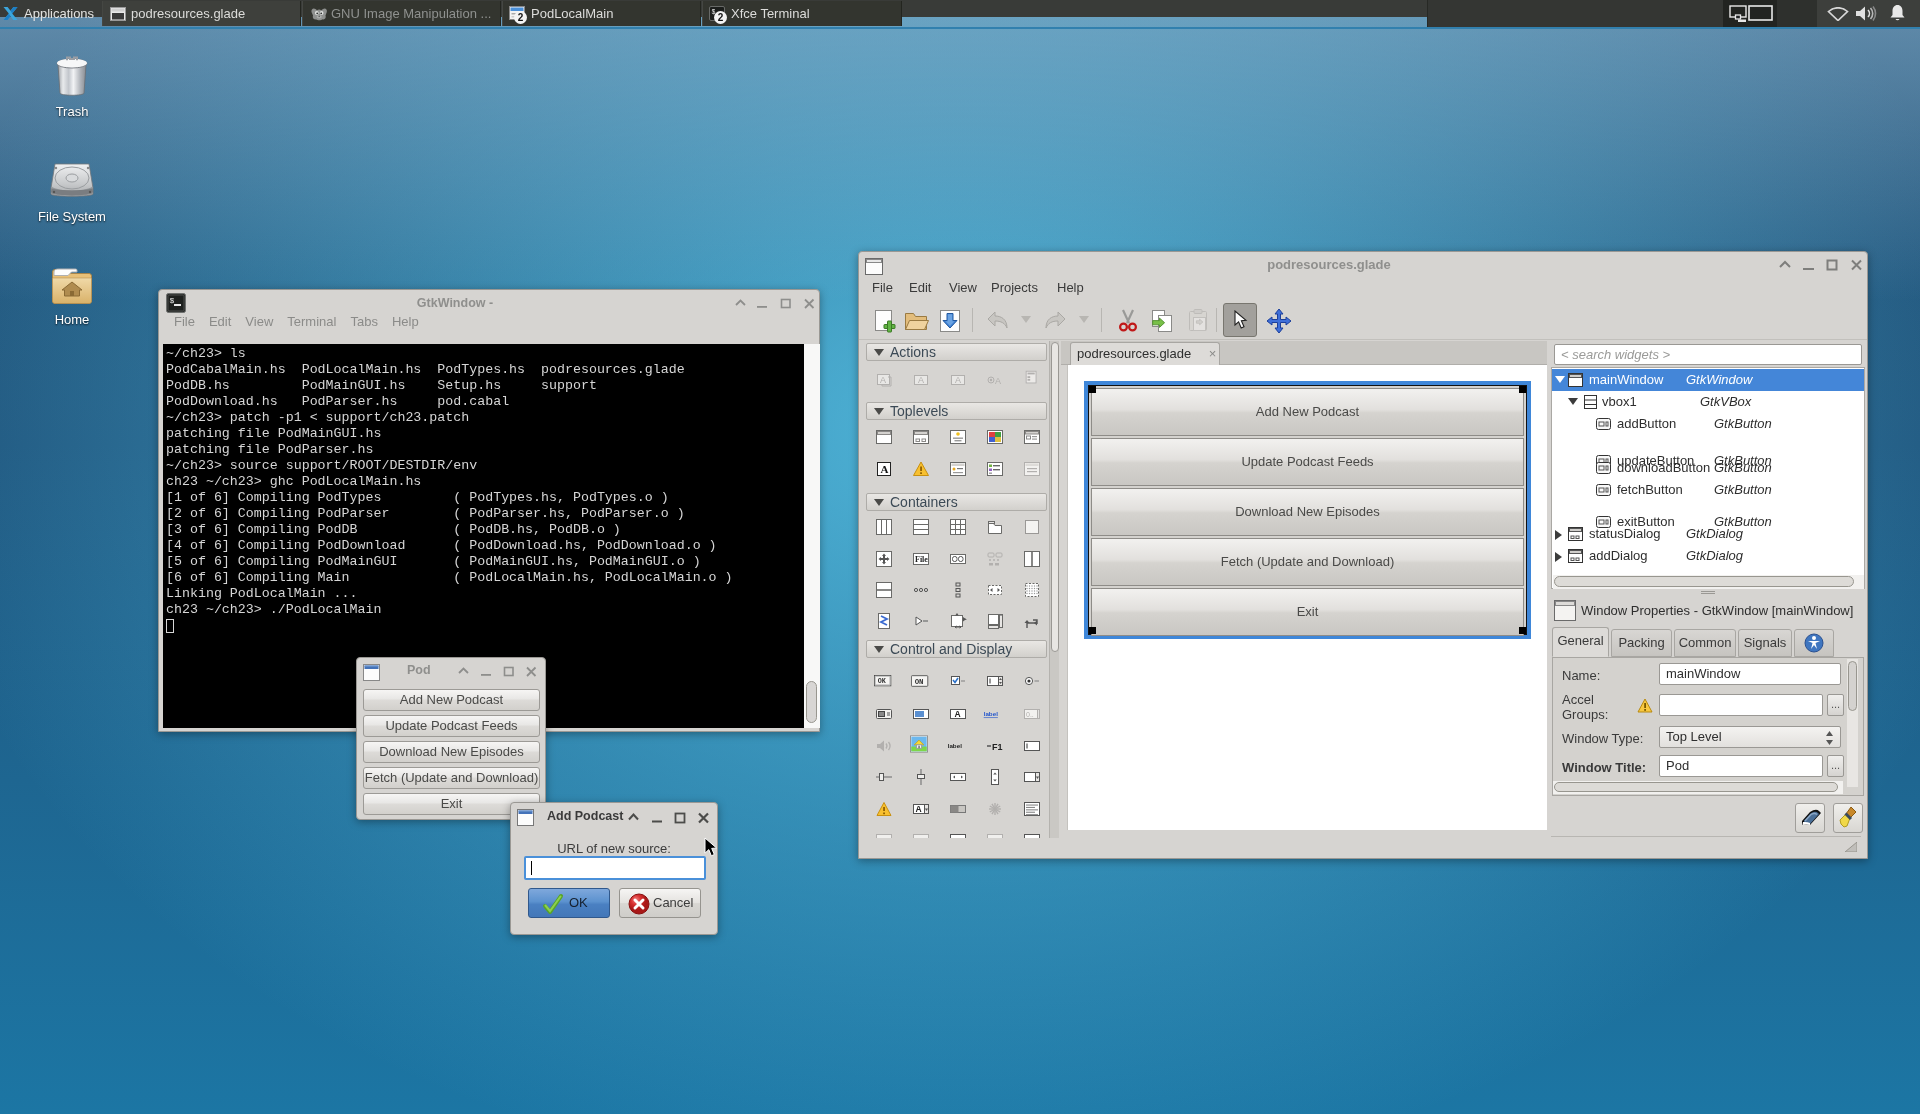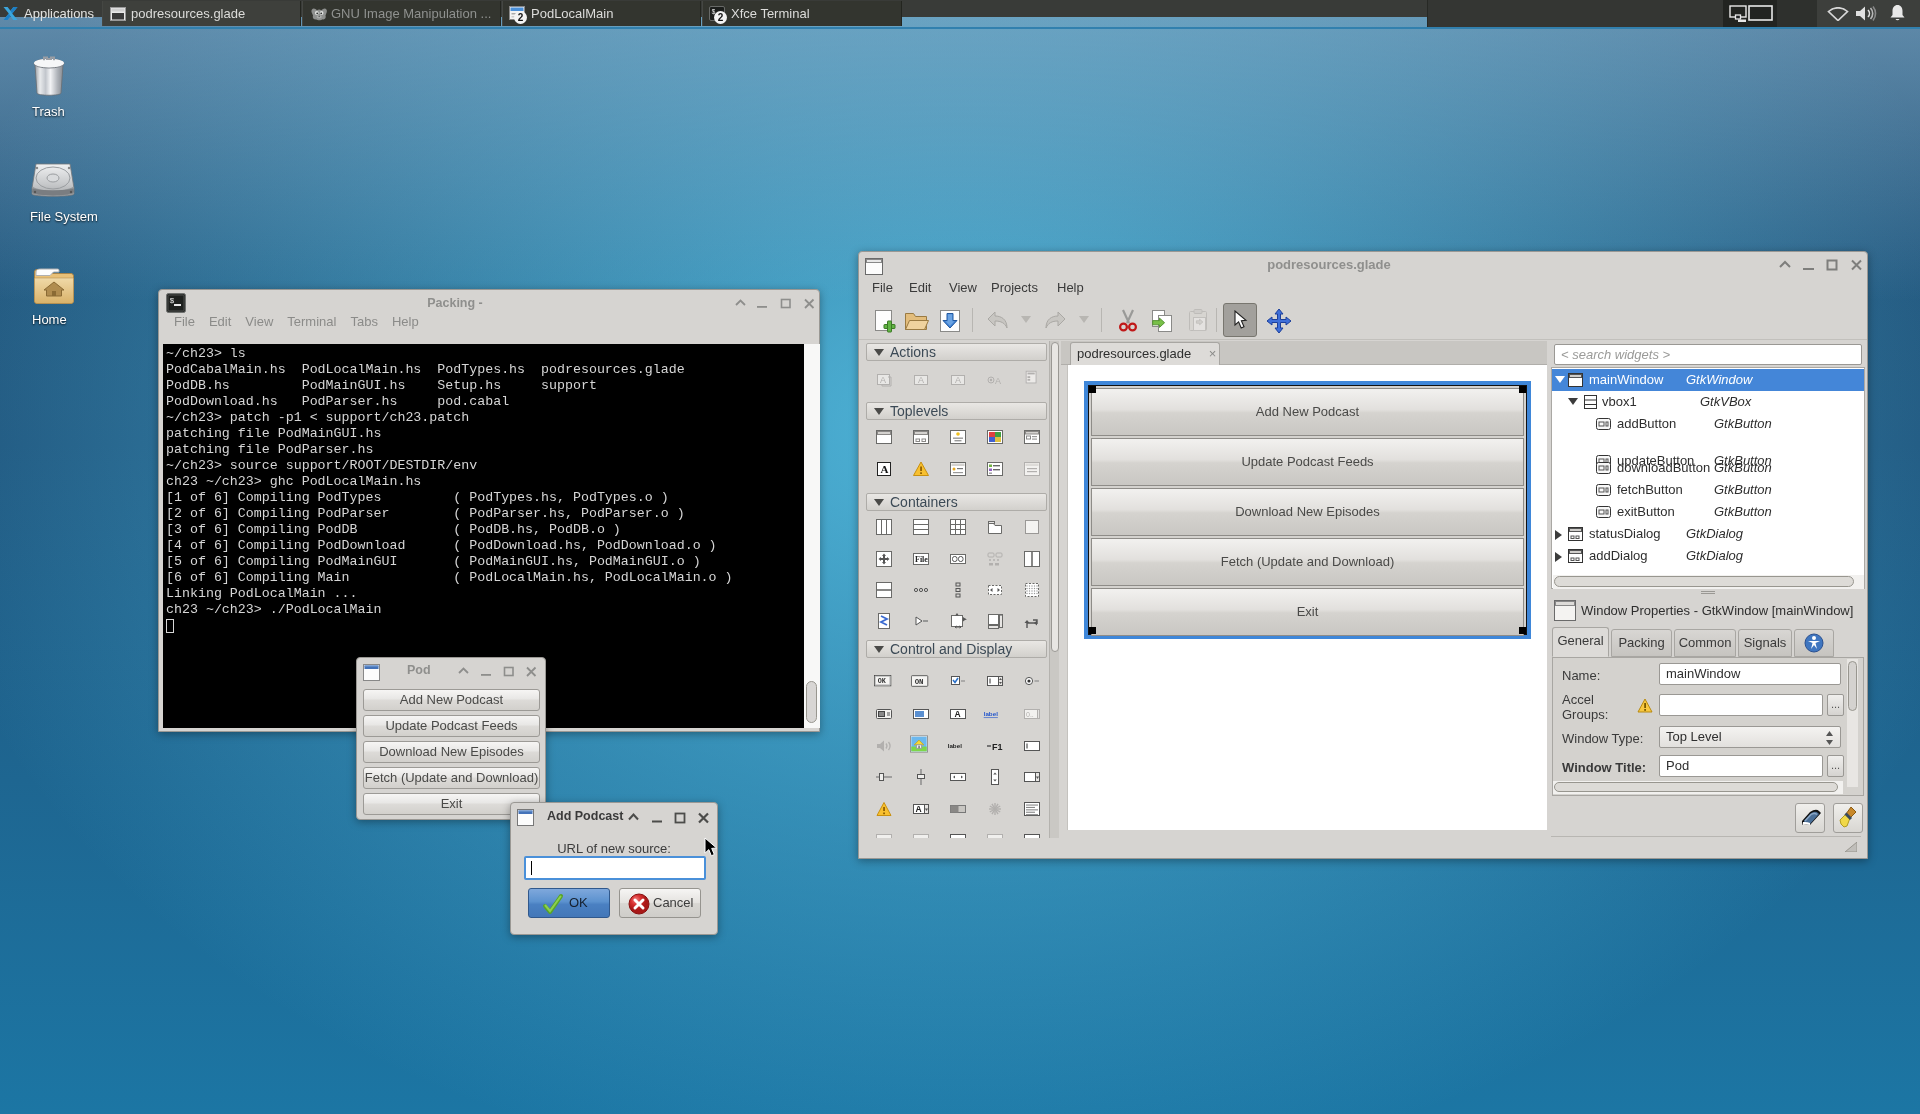--- a/index.html
+++ b/index.html
@@ -16,21 +16,21 @@
 
 
 #panel { position:absolute; left:0; top:0; width:1920px; height:17px; background:#393b38; }
 #panel .blueline { position:absolute; left:0; top:27px; width:1920px; height:2px; background:#3180ae; }
 .ptext { color:#e2e2e0; font-size:13px; line-height:27px; }
 .tbtn { position:absolute; top:1px; height:25px; background:#33352f; border-left:1px solid #454743; border-right:1px solid #23251f; }
 .tbtn .lbl { position:absolute; left:28px; top:0; font-size:13px; line-height:25px; color:#dcdcda; white-space:nowrap; }
 .badge { position:absolute; width:13px; height:13px; background:#f4f4f4; border-radius:50%; color:#111; font-size:10px; font-weight:bold; text-align:center; line-height:13px; }
 
 
-.dicon { position:absolute; text-align:left; }
+.dicon { position:absolute; text-align:center; }
 .dicon .cap { color:#fff; font-size:13px; margin-top:3px; text-shadow:0 1px 2px rgba(0,0,0,0.85); }
 
 
 .win { position:absolute; background:#d6d4d1; border:1px solid #9a9894; border-radius:4px 4px 0 0; box-shadow:0 2px 8px rgba(0,0,0,0.35); }
 .titlebar { position:absolute; left:0; top:0; right:0; height:24px; }
 .wtitle { font-size:12.5px; font-weight:bold; }
 .unfoc { color:#8f8f8d; }
 .foc { color:#3a3a3a; }
 
 
@@ -224,21 +224,21 @@
 </div>
 
 <div class="win" id="term">
   <div class="titlebar">
     <svg class="abs" style="left:7px;top:3px" width="20" height="20" viewBox="0 0 20 20">
       <rect x="0.5" y="0.5" width="19" height="19" rx="2" fill="#262826" stroke="#6e706e"></rect>
       <rect x="2" y="2" width="16" height="16" rx="1" fill="#1e201e" stroke="#4a4c4a"></rect>
       <text x="3.5" y="10" font-size="8" fill="#e8e8e8" font-family="Liberation Mono">$</text>
       <rect x="8" y="11" width="7" height="2" fill="#e8e8e8"></rect>
     </svg>
-    <div class="wtitle unfoc" style="position:absolute;left:0;right:68px;text-align:center;line-height:26px;">Packing -</div>
+    <div class="wtitle unfoc" style="position:absolute;left:0;right:68px;text-align:center;line-height:26px;">GtkWindow -</div>
     <svg class="abs" style="left:576px;top:8px" width="81" height="11" viewBox="0 0 81 11">
       <path d="M1 7 L5.5 2.5 L10 7" stroke="#8e8e8c" stroke-width="1.8" fill="none"></path>
       <rect x="22" y="8" width="10" height="1.8" fill="#8e8e8c"></rect>
       <rect x="46.5" y="1.5" width="8.5" height="8" fill="none" stroke="#8e8e8c" stroke-width="1.6"></rect>
       <path d="M70 1.5 L78.5 10 M78.5 1.5 L70 10" stroke="#8e8e8c" stroke-width="1.8"></path>
     </svg>
   </div>
   <div class="menu">
     <span style="padding:0 7px;">File</span><span style="padding:0 7px;">Edit</span><span style="padding:0 7px;">View</span><span style="padding:0 7px;">Terminal</span><span style="padding:0 7px;">Tabs</span><span style="padding:0 7px;">Help</span>
   </div>
@@ -787,21 +787,21 @@
         </div>
       <div class="trow" style="top:111px;">
           <svg class="abs bicon" style="left:44px;top:5px" width="15" height="12" viewBox="0 0 15 12">
             <rect x="0.5" y="0.5" width="14" height="11" rx="2" fill="#f8f8f8" stroke="#333"></rect>
             <rect x="3" y="4" width="5" height="4" fill="none" stroke="#555"></rect>
             <rect x="10" y="4" width="2" height="4" fill="none" stroke="#555"></rect>
           </svg>
           <div class="nm" style="left:65px;">fetchButton</div>
           <div class="cls" style="left:162px;">GtkButton</div>
         </div>
-      <div class="trow" style="top:133px;padding-left:8px;">
+      <div class="trow" style="top:143px;padding-left:8px;">
           <svg class="abs bicon" style="left:44px;top:5px" width="15" height="12" viewBox="0 0 15 12">
             <rect x="0.5" y="0.5" width="14" height="11" rx="2" fill="#f8f8f8" stroke="#333"></rect>
             <rect x="3" y="4" width="5" height="4" fill="none" stroke="#555"></rect>
             <rect x="10" y="4" width="2" height="4" fill="none" stroke="#555"></rect>
           </svg>
           <div class="nm" style="left:65px;">exitButton</div>
           <div class="cls" style="left:162px;">GtkButton</div>
         </div>
       <div class="trow" style="top:155px;">
         <div class="texp closed" style="left:3px;"></div>

